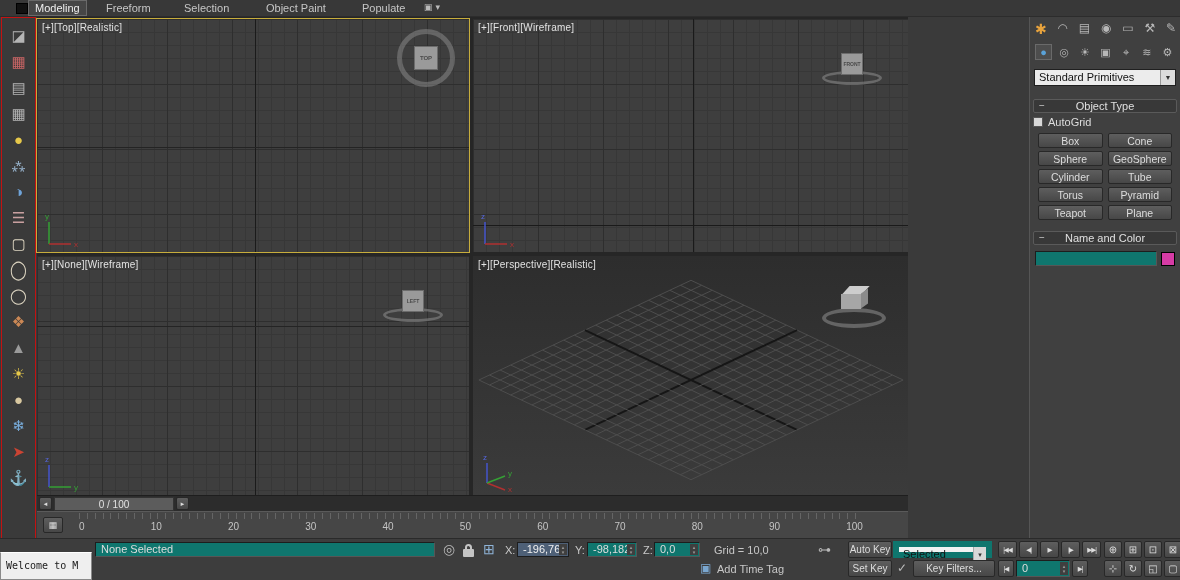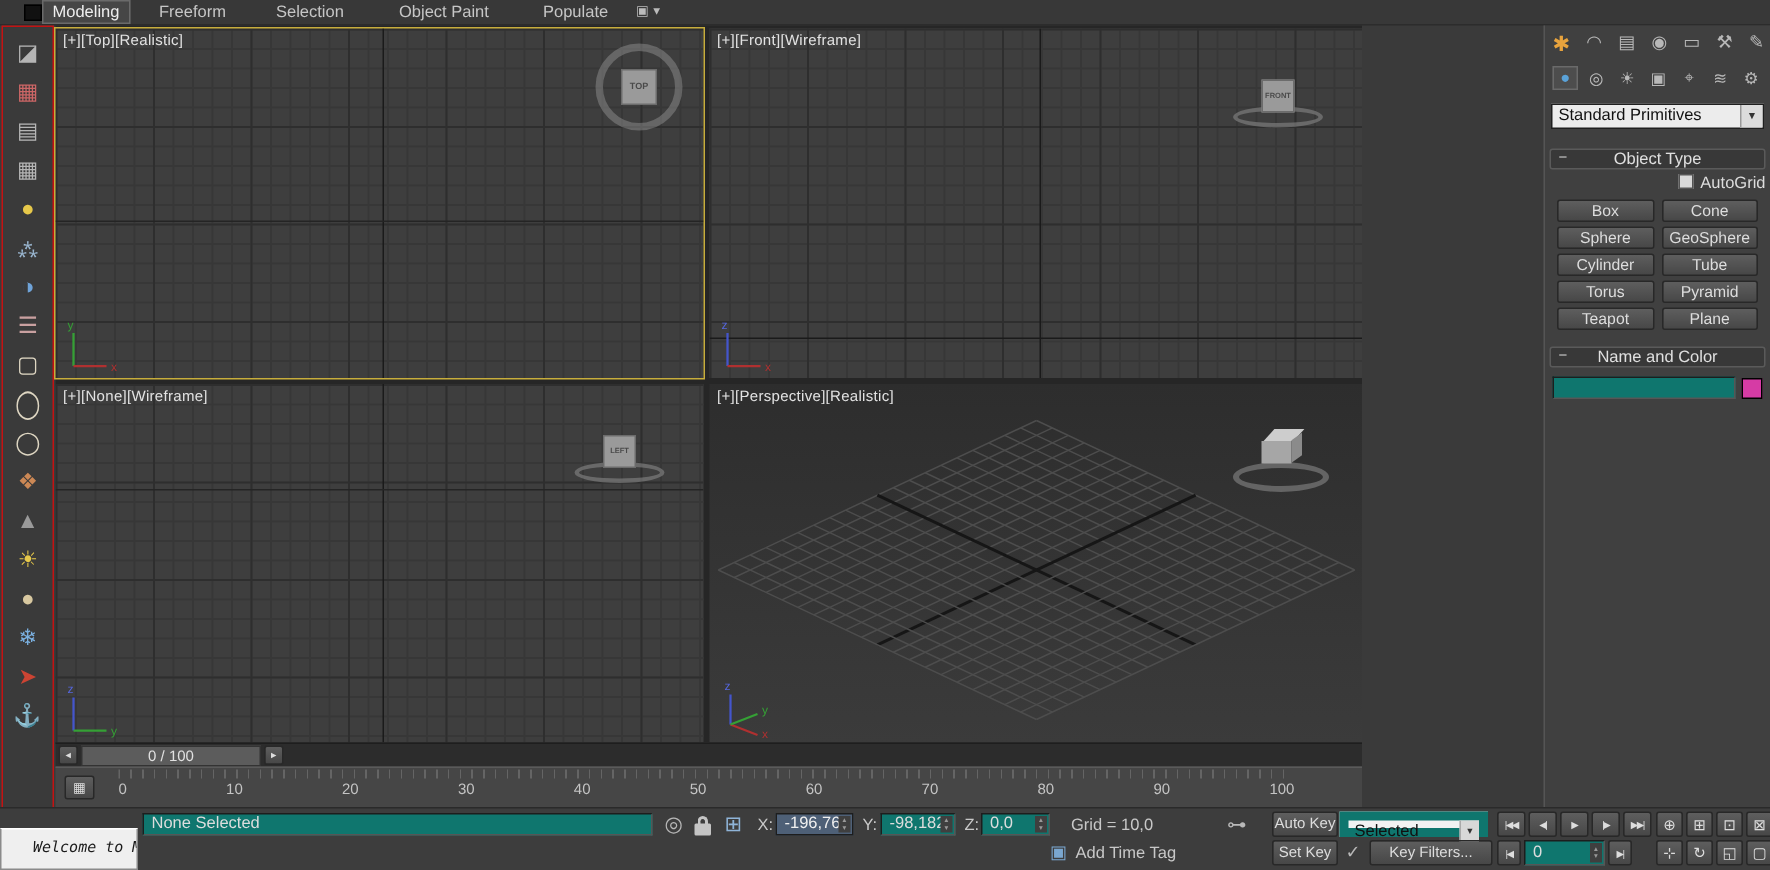--- a/index.html
+++ b/index.html
@@ -106,21 +106,21 @@
   #sel-dd .ddcaret{position:absolute;right:0;top:0;width:13px;height:15px;background:#d8d8d8;
     border-left:1px solid #aaa;color:#333;font-size:7px;display:flex;align-items:center;justify-content:center;}
   .pcluster{position:absolute;display:flex;gap:2px;}
   .pbtn{width:19px;height:17px;font-size:6.5px;letter-spacing:-1px;}
   .navbtn{width:18px;height:17px;font-size:10px;}
   .stepbtn{width:16px;height:17px;font-size:6.5px;letter-spacing:-1px;}
 
   
   #welcome{left:0;top:552px;width:92px;height:28px;background:#efefef;border:1px solid #8a8a8a;
     border-top-color:#fff;color:#1a1a1a;font-family:"DejaVu Sans Mono",monospace;font-size:10px;
-    line-height:26px;padding-left:21px;z-index:6;white-space:nowrap;overflow:hidden;font-style:italic;}
+    line-height:26px;padding-left:5px;z-index:6;white-space:nowrap;overflow:hidden;}
 
   
   #explorer{left:911px;top:17px;width:118px;height:495px;background:#3c3c3c;border-left:1px solid #2a2a2a;
     border-right:1px solid #2a2a2a;}
   .xtab{position:absolute;top:9px;font-size:11px;color:#e0e0e0;}
   #xdiv{position:absolute;left:0;top:30px;width:100%;height:1px;background:#555;}
   #xname{position:absolute;left:3px;top:48px;width:111px;height:15px;background:#383838;
     border:1px solid #555;border-top-color:#222;border-left-color:#222;
     font-size:11px;color:#ccc;line-height:13px;padding-left:5px;}
   #xlist{position:absolute;left:3px;top:64px;width:111px;height:411px;background:#3a3a3a;border:1px solid #2f2f2f;}
@@ -136,21 +136,21 @@
   #ctabs{position:absolute;left:5px;top:27px;width:141px;display:flex;justify-content:space-between;}
   #ctabs i{font-size:11px;color:#b8b8b8;width:17px;height:16px;display:flex;align-items:center;justify-content:center;}
   #ctabs i:first-child{color:#5aa2d8;background:#4d4d4d;border:1px solid #6a6a6a;}
   #catdd{position:absolute;left:4px;top:52px;width:142px;height:17px;background:#ececec;border:1px solid #1f1f1f;
     color:#111;font-size:11px;line-height:15px;padding-left:4px;}
   #catdd .ddcaret{position:absolute;right:0;top:0;width:15px;height:15px;background:#dcdcdc;border-left:1px solid #999;
     color:#333;font-size:7px;display:flex;align-items:center;justify-content:center;}
   .rollout{position:absolute;left:3px;width:144px;height:14px;background:#383838;border:1px solid #5a5a5a;
     border-radius:2px;color:#e0e0e0;font-size:11px;text-align:center;line-height:12px;}
   .rollout .minus{position:absolute;left:5px;top:0;font-size:10px;color:#ccc;}
-  #agrow{position:absolute;left:3px;top:99px;width:144px;text-align:right;font-size:11px;color:#ddd;}
+  #agrow{position:absolute;left:3px;top:99px;width:144px;text-align:left;font-size:11px;color:#ddd;}
   #agbox{display:inline-block;width:10px;height:10px;background:#d8d8d8;border:1px solid #555;
     vertical-align:-1px;margin-right:5px;}
   #primgrid{position:absolute;left:8px;top:116px;width:134px;display:grid;
     grid-template-columns:1fr 1fr;gap:3px 5px;}
   .prim{height:15px;font-size:10.5px;}
   #namerow{position:absolute;left:5px;top:234px;width:140px;display:flex;gap:4px;align-items:center;}
   #nameinput{flex:1;height:15px;}
   #swatch{width:14px;height:14px;border:1px solid #000;}
 </style>
 </head>

